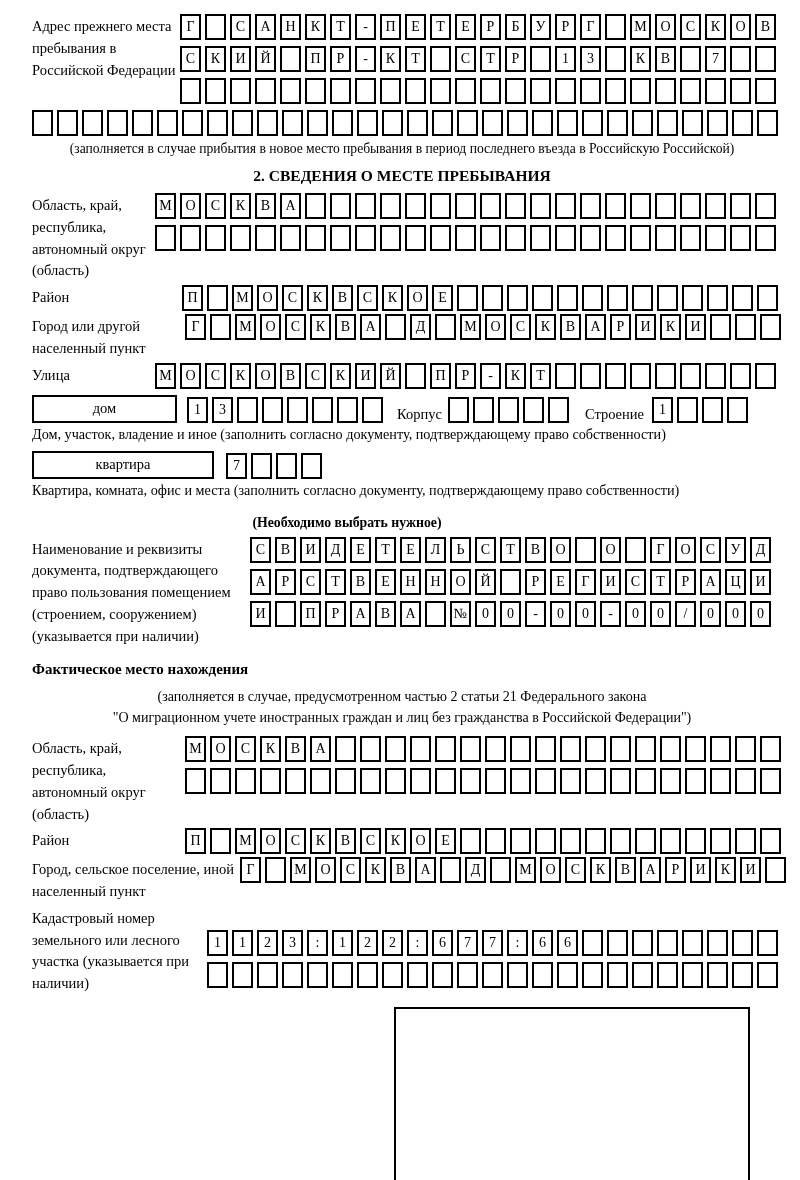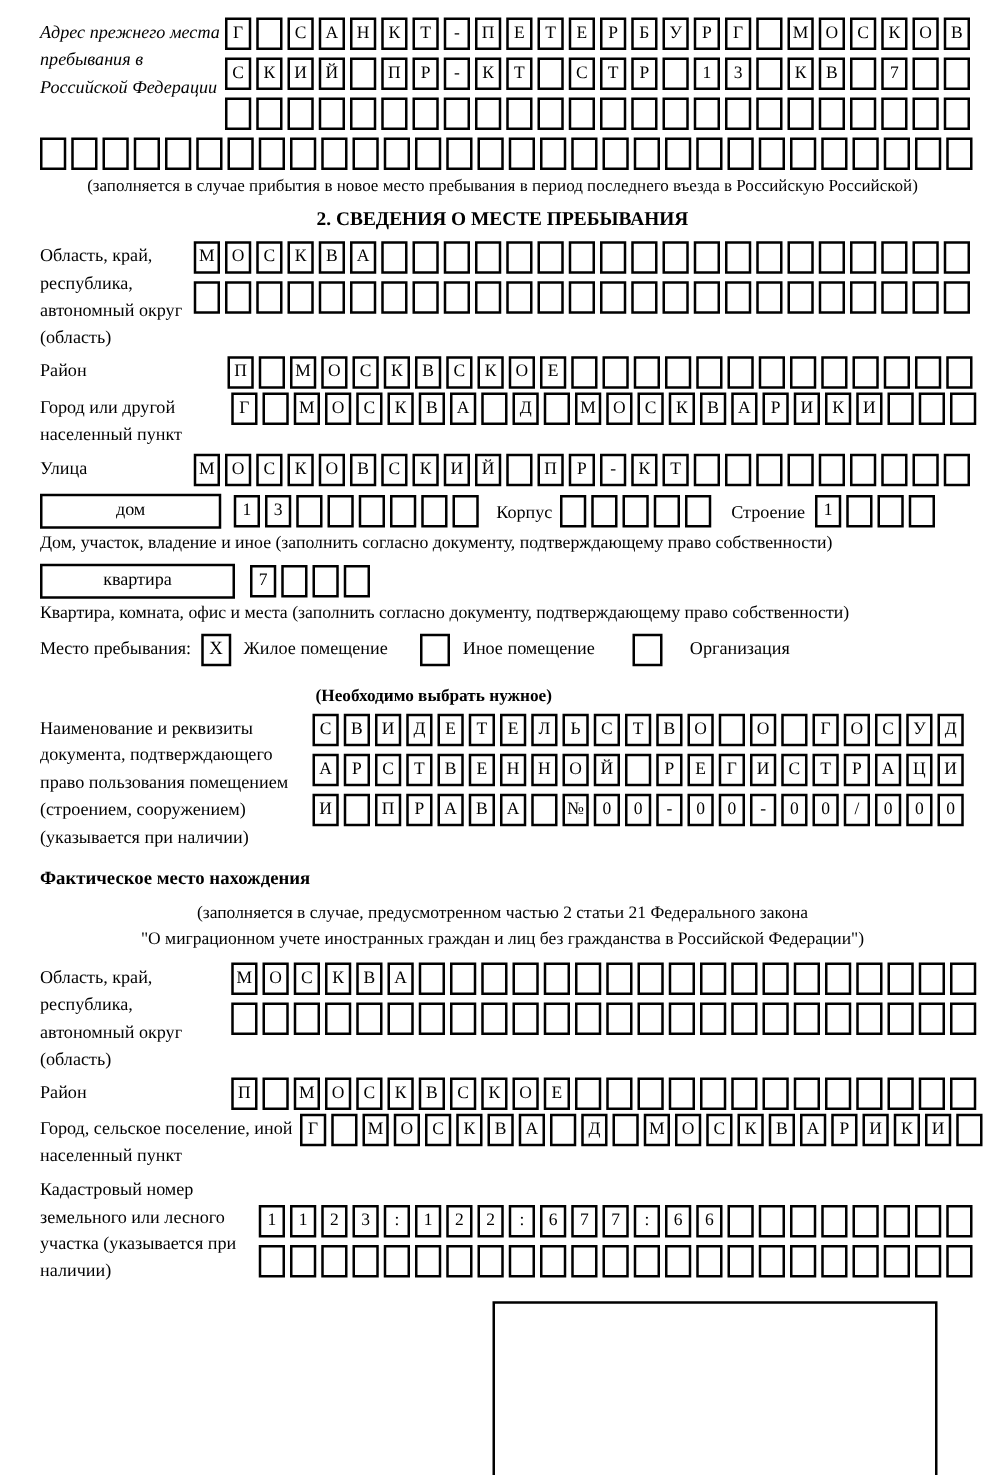--- a/index.html
+++ b/index.html
@@ -4,39 +4,39 @@
 <style>
   html,body { margin:0; padding:0; background:#fff; }
   body { width:800px; height:1180px; color:#000;
          font-family:"Liberation Serif", serif; }
   .page { box-sizing:border-box; width:800px; height:1180px; padding:14px 28px 0 32px; position:relative; }
 
   .hdr { text-align:right; font-size:15px; margin:4px 14px 18px 0; }
 
   .frow { display:flex; align-items:flex-start; margin-bottom:3px; }
   .lbl { font-size:14.5px; line-height:1.5; flex:none; padding-top:2px; }
-  .w148{width:148px;font-style:italic;} .w123{width:123px;} .w150{width:150px;} .w153{width:153px;}
+  .w148{width:148px;} .w123{width:123px;} .w150{width:150px;} .w153{width:153px;}
   .w218{width:218px;} .w208{width:208px;} .w175{width:175px;}
   .grids { display:flex; flex-direction:column; gap:6px; }
   .grid { display:flex; gap:4px; }
   .cell { flex:none; width:21px; height:26px; box-sizing:border-box; border:2px solid #000;
           display:flex; align-items:center; justify-content:center;
           font-size:14px; font-family:"Liberation Serif", serif; }
   .fullrow { margin:6px 0 2px 0; }
 
   .note { text-align:center; font-size:13.6px; margin:5px 0 4px; }
   .sec-title { text-align:center; font-weight:bold; font-size:15.5px; margin:10px 0 8px; }
   .sub-title { font-weight:bold; font-size:15px; margin:14px 0 8px; }
   .subnote { text-align:center; font-size:14px; line-height:1.5; margin-bottom:8px; }
 
-  .houserow { display:flex; align-items:center; margin:6px 0 2px; }
+  .houserow { display:flex; align-items:flex-end; margin:6px 0 2px; }
   .fieldbox { box-sizing:border-box; border:2px solid #000; height:28px;
               display:flex; align-items:center; justify-content:center; font-size:14.5px; flex:none; }
   .dom-box { width:145px; }
-  .kv-box { width:156px; }
+  .kv-box { width:182px; }
   .inline-lbl { font-size:14.5px; padding-top:4px; flex:none; }
   .caption { font-size:14.2px; margin:3px 0 8px; }
 
   .stayrow { display:flex; align-items:center; margin:8px 0 2px; }
   .chk { flex:none; width:24px; height:26px; box-sizing:border-box; border:2px solid #000;
          display:flex; align-items:center; justify-content:center; font-size:15px; }
   .stay-note { margin-left:150px; width:330px; text-align:center; font-size:13.8px; margin-top:16px; margin-bottom:6px;font-weight:bold; }
 
   .markwrap { margin-top:12px; margin-left:362px; }
   .markbox { width:356px; height:176px; box-sizing:border-box; border:2px solid #000; }
@@ -351,29 +351,20 @@
     <div class="fieldbox kv-box">квартира</div>
     <div class="grid" style="margin-left:12px;">
         <span class="cell">7</span>
         <span class="cell"></span>
         <span class="cell"></span>
         <span class="cell"></span>
       </div>
   </div>
   <div class="caption">Квартира, комната, офис и места (заполнить согласно документу, подтверждающему право собственности)</div>
 
-  <div class="stayrow">
-    <div class="inline-lbl" style="padding-top:0;">Место пребывания:</div>
-    <div class="chk" style="margin-left:8px;">X</div>
-    <div class="inline-lbl" style="padding-top:0; margin-left:10px;">Жилое помещение</div>
-    <div class="chk" style="margin-left:26px;"></div>
-    <div class="inline-lbl" style="padding-top:0; margin-left:10px;">Иное помещение</div>
-    <div class="chk" style="margin-left:30px;"></div>
-    <div class="inline-lbl" style="padding-top:0; margin-left:22px;">Организация</div>
-  </div>
   <div class="stay-note">(Необходимо выбрать нужное)</div>
 
   <div class="frow">
     <div class="lbl w218">Наименование и реквизиты документа, подтверждающего право пользования помещением (строением, сооружением) (указывается при наличии)</div>
     <div class="grids">
       <div class="grid">
           <span class="cell">С</span>
           <span class="cell">В</span>
           <span class="cell">И</span>
           <span class="cell">Д</span>

